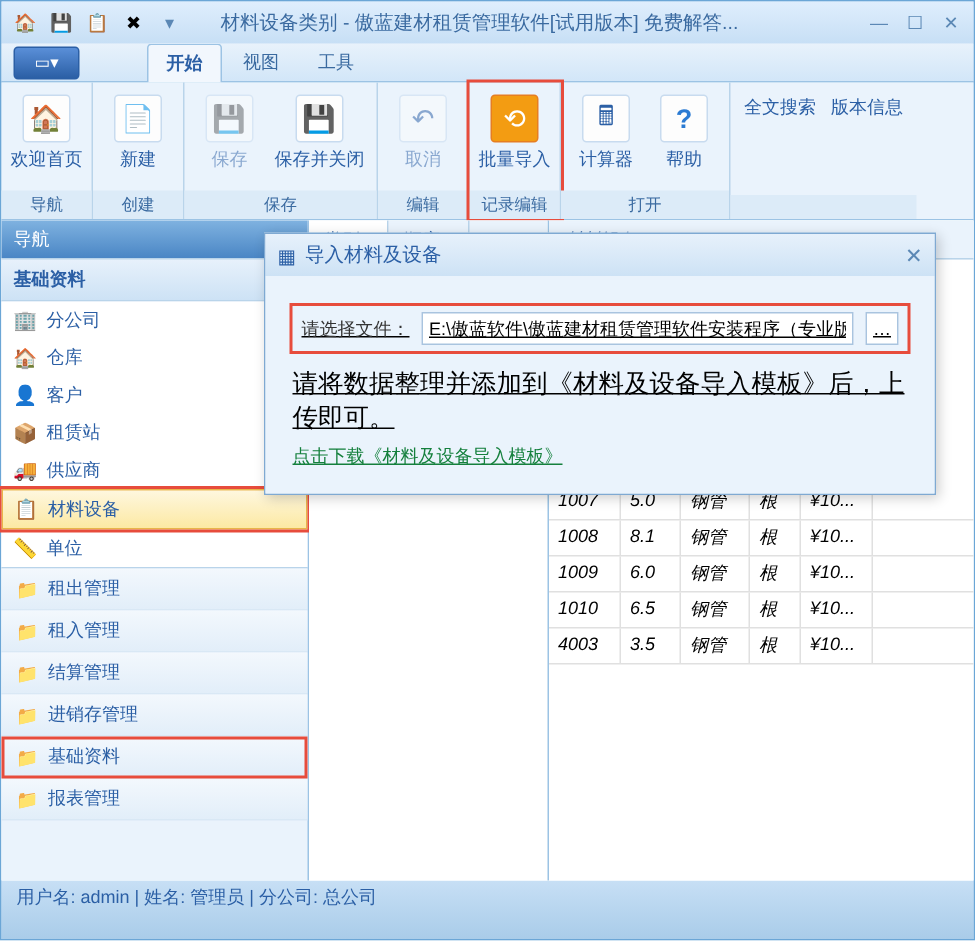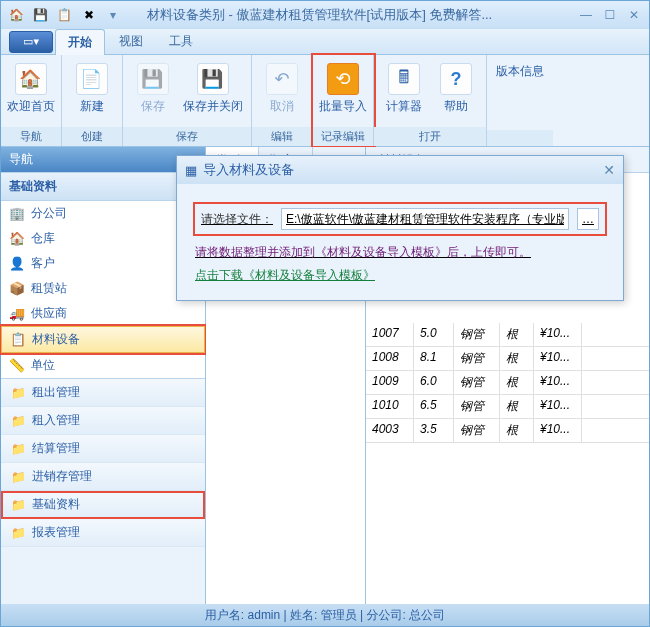--- a/index.html
+++ b/index.html
@@ -6,21 +6,21 @@
 body { font-family: "Microsoft YaHei", SimSun, sans-serif; font-size: 12px; background: #fff; width: 650px; height: 627px; overflow: hidden; }
 .window { border: 1px solid #6ba6d6; width: 650px; height: 627px; display: flex; flex-direction: column; background: #cfe4f7; }
 .titlebar { height: 28px; background: linear-gradient(#dfeefd,#c7dff5); display: flex; align-items: center; padding: 0 6px; gap: 4px; }
 .qat-btn { width: 20px; height: 20px; display: inline-flex; align-items: center; justify-content: center; }
 .title-text { margin-left: 20px; color: #3a6aa0; font-size: 13px; flex: 1; white-space: nowrap; overflow: hidden; }
 .win-controls { display: flex; gap: 6px; color: #5b88b5; }
 .win-controls span { width: 18px; text-align: center; }
 .menu-strip { height: 26px; background: linear-gradient(#e8f2fb,#d2e6f8); display: flex; align-items: center; padding-left: 8px; gap: 2px; border-bottom: 1px solid #9cc3e4; }
 .app-btn { width: 44px; height: 22px; background: linear-gradient(#5a8fd8,#2b5fa5); border: 1px solid #2b5fa5; border-radius: 3px; display: flex; align-items: center; justify-content: center; color: #fff; }
 .tab { padding: 4px 12px; color: #3a6aa0; }
-.tab.active { background: #f2f7fd; border: 1px solid #9cc3e4; border-bottom: none; border-radius: 3px 3px 0 0; color: #2b5fa5; font-weight: bold; }
+.tab.active { background: #f2f7fd; border: 1px solid #9cc3e4; border-bottom: none; border-radius: 3px 3px 0 0; color: #2b5fa5; font-weight: bold; margin-left: 43px; }
 .ribbon { height: 92px; background: #eaf3fc; border-bottom: 1px solid #9cc3e4; display: flex; }
 .rgroup { border-right: 1px solid #b9d4ea; display: flex; flex-direction: column; align-items: center; }
 .rgroup-btns { display: flex; padding: 4px 6px; gap: 4px; flex: 1; }
 .rbtn { width: 48px; display: flex; flex-direction: column; align-items: center; gap: 3px; padding-top: 4px; color: #2b5fa5; }
 .rbtn .ico { width: 32px; height: 32px; border: 1px solid #c8dbef; background: #fdfdfd; border-radius: 3px; display:flex; align-items:center; justify-content:center; font-size: 18px; }
 .rgroup-label { font-size: 11px; color: #3a6aa0; background: #dcebf8; width: 100%; text-align: center; padding: 2px 0; }
 .highlight-red { outline: 2px solid #e74c3c; }
 .content { flex: 1; display: flex; background: #fff; position: relative; }
 .nav-panel { width: 205px; border-right: 1px solid #9cc3e4; display: flex; flex-direction: column; background: #eaf3fc; }
 .nav-header { background: linear-gradient(#7fb2e0,#4a86c5); color: #fff; padding: 4px 8px; display: flex; justify-content: space-between; align-items: center; font-size: 12px; }
@@ -36,30 +36,30 @@
 .center-col { width: 160px; border-right: 1px solid #9cc3e4; background: #fff; }
 .center-tabs { height: 26px; background: #eaf3fc; border-bottom: 1px solid #b9d4ea; display: flex; }
 .ctab { padding: 5px 10px; color: #2b5fa5; border-right: 1px solid #b9d4ea; }
 .ctab.active { background: #fff; border-bottom: 1px solid #fff; margin-bottom: -1px; }
 .right-col { flex: 1; background: #fff; font-style: italic; }
 .right-header { height: 26px; background: #eaf3fc; border-bottom: 1px solid #b9d4ea; padding: 5px 10px; color: #2b5fa5; }
 .grid { font-size: 12px; }
 .grid-row { display: flex; border-bottom: 1px solid #e0e0e0; }
 .grid-row div { padding: 3px 6px; border-right: 1px solid #e0e0e0; }
 .c1{width:48px}.c2{width:40px}.c3{width:46px}.c4{width:34px}.c5{width:48px}
-.statusbar { height: 22px; background: linear-gradient(#c7dff5,#a9cce9); color: #2b5fa5; padding: 3px 10px; font-size: 12px; white-space: nowrap; text-align: center; }
+.statusbar { height: 39px; background: linear-gradient(#c7dff5,#a9cce9); color: #2b5fa5; padding: 3px 10px; font-size: 12px; white-space: nowrap; }
 .dialog { position: absolute; left: 175px; top: 8px; width: 448px; border: 1px solid #7fa9d2; background: #eaf3fc; box-shadow: 2px 2px 8px rgba(0,0,0,0.2); z-index: 10; }
 .dlg-title { background: linear-gradient(#e7f1fb,#cde2f5); padding: 5px 8px; display: flex; align-items: center; gap: 6px; color: #2b5fa5; font-size: 13px; }
 .dlg-title .cls { margin-left: auto; color: #5b88b5; font-size: 14px; }
 .dlg-body { padding: 20px 18px 16px; background: #eaf3fc; text-decoration: underline; }
 .file-row { display: flex; align-items: center; gap: 8px; outline: 2px solid #e74c3c; padding: 4px 6px; }
 .file-row label { color: #333; }
 .file-row input { flex: 1; height: 22px; border: 1px solid #a9c4df; padding: 0 4px; font-size: 12px; background: #fff; }
 .file-row .more { width: 22px; height: 22px; border: 1px solid #a9c4df; background: #fff; text-align: center; line-height: 20px; }
-.hint { color: #701a75; margin-top: 10px; font-size: 12px; }
+.hint { color: #000000; margin-top: 10px; font-size: 17px; }
 .link { color: #15803d; text-decoration: underline; margin-top: 6px; display: inline-block; }
 .dlg-btns { display: flex; justify-content: center; gap: 14px; margin-top: 18px; }
 .dlg-btns button { padding: 4px 14px; border: 1px solid #9cc3e4; background: linear-gradient(#fdfdfd,#e2eef9); color: #2b5fa5; font-size: 12px; }
 .dlg-btns button.primary { outline: 2px solid #e74c3c; }
 </style>
 </head>
 <body>
 
 <div class="window">
   <div class="titlebar">
@@ -144,20 +144,23 @@
         <div class="rbtn">
             <div class="ico" style="color:#2b7bd3;font-weight:bold">?</div>
             <span>帮助</span>
           </div>
       </div>
       <div class="rgroup-label">打开</div>
     </div>
     <div class="rgroup" style="border-right:none">
       <div class="rgroup-btns">
         <div class="rbtn" style="width:54px">
+            <span>全文搜索</span>
+          </div>
+        <div class="rbtn" style="width:54px">
             <span>版本信息</span>
           </div>
       </div>
       <div class="rgroup-label">&nbsp;</div>
     </div>
   </div>
 
   <div class="content">
     <div class="nav-panel">
       <div class="nav-header">

